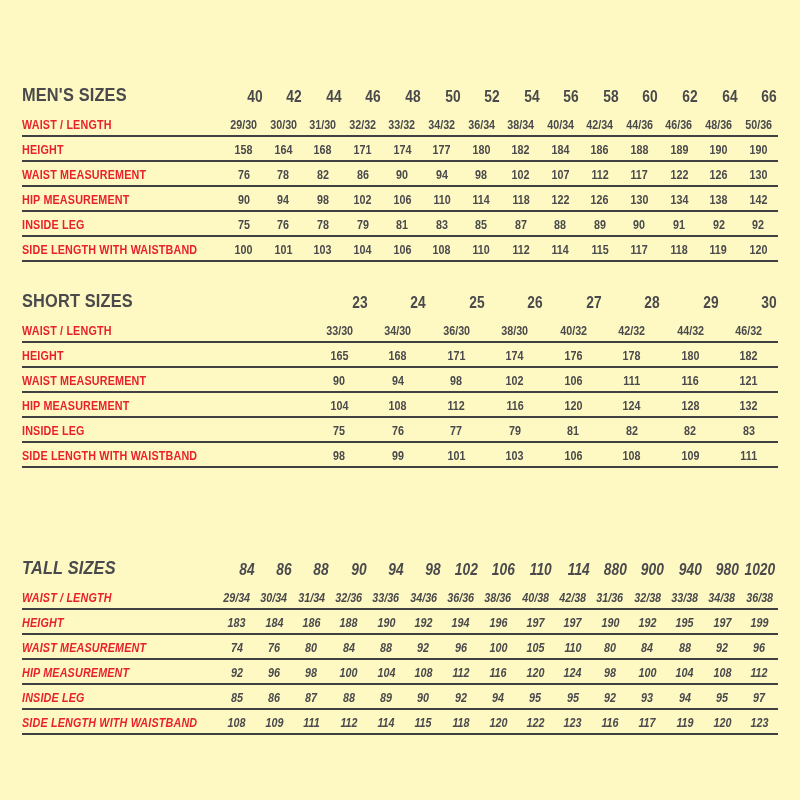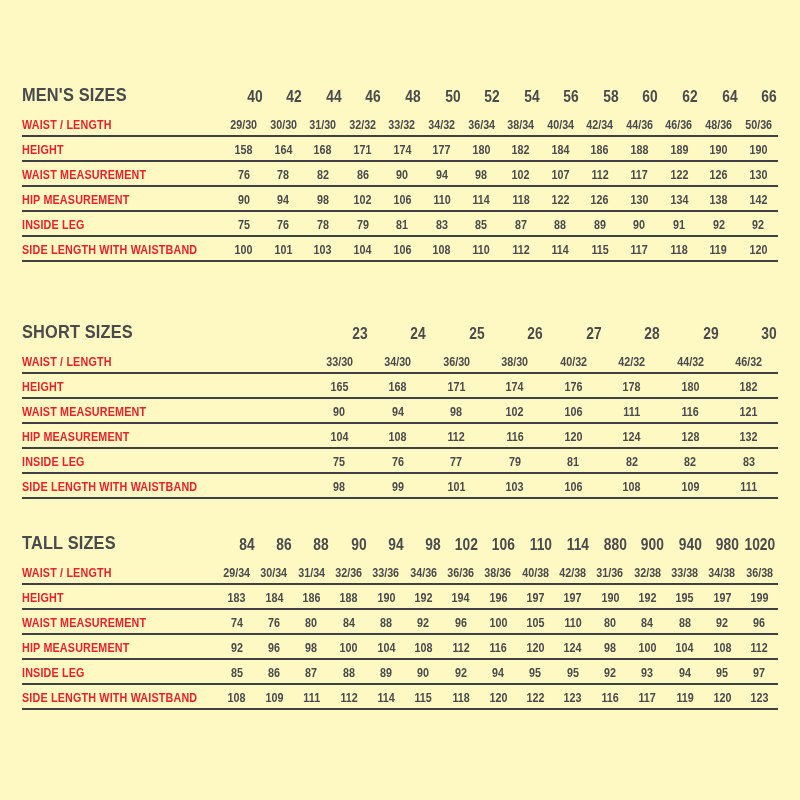--- a/index.html
+++ b/index.html
@@ -11,22 +11,22 @@
     font-family:"Liberation Sans", sans-serif;
   }
   table.size-table{
     position:absolute;
     left:22px;
     width:756px;
     border-collapse:collapse;
     table-layout:fixed;
   }
   .pos0{top:78px;}
-  .pos1{top:316px;}
-  .pos2{top:530px;}
+  .pos1{top:285px;}
+  .pos2{top:555px;font-style:italic;}
   td{padding:0;margin:0;}
   
   tr.header-row td{vertical-align:bottom;padding-bottom:6px;}
   .tbl0 tr.header-row td{height:28px;}
   .tbl1 tr.header-row td{height:27px;}
   .tbl2 tr.header-row td{height:24px;}
   td.title-cell{text-align:left;white-space:nowrap;}
   td.size-head{text-align:right;}
   
   tr.data-row td{

